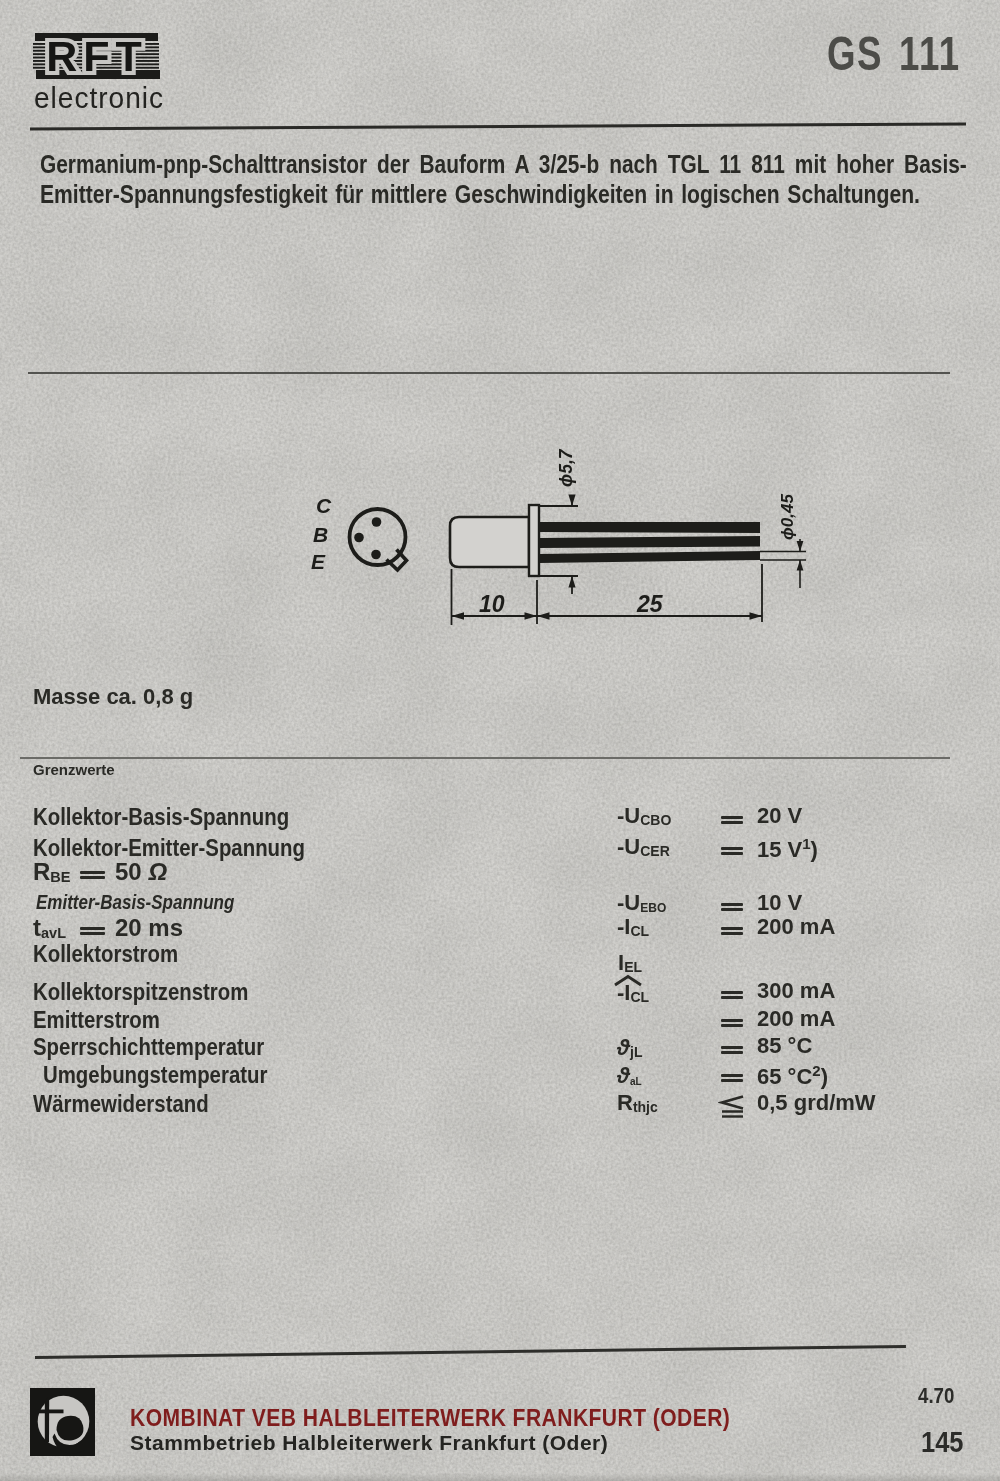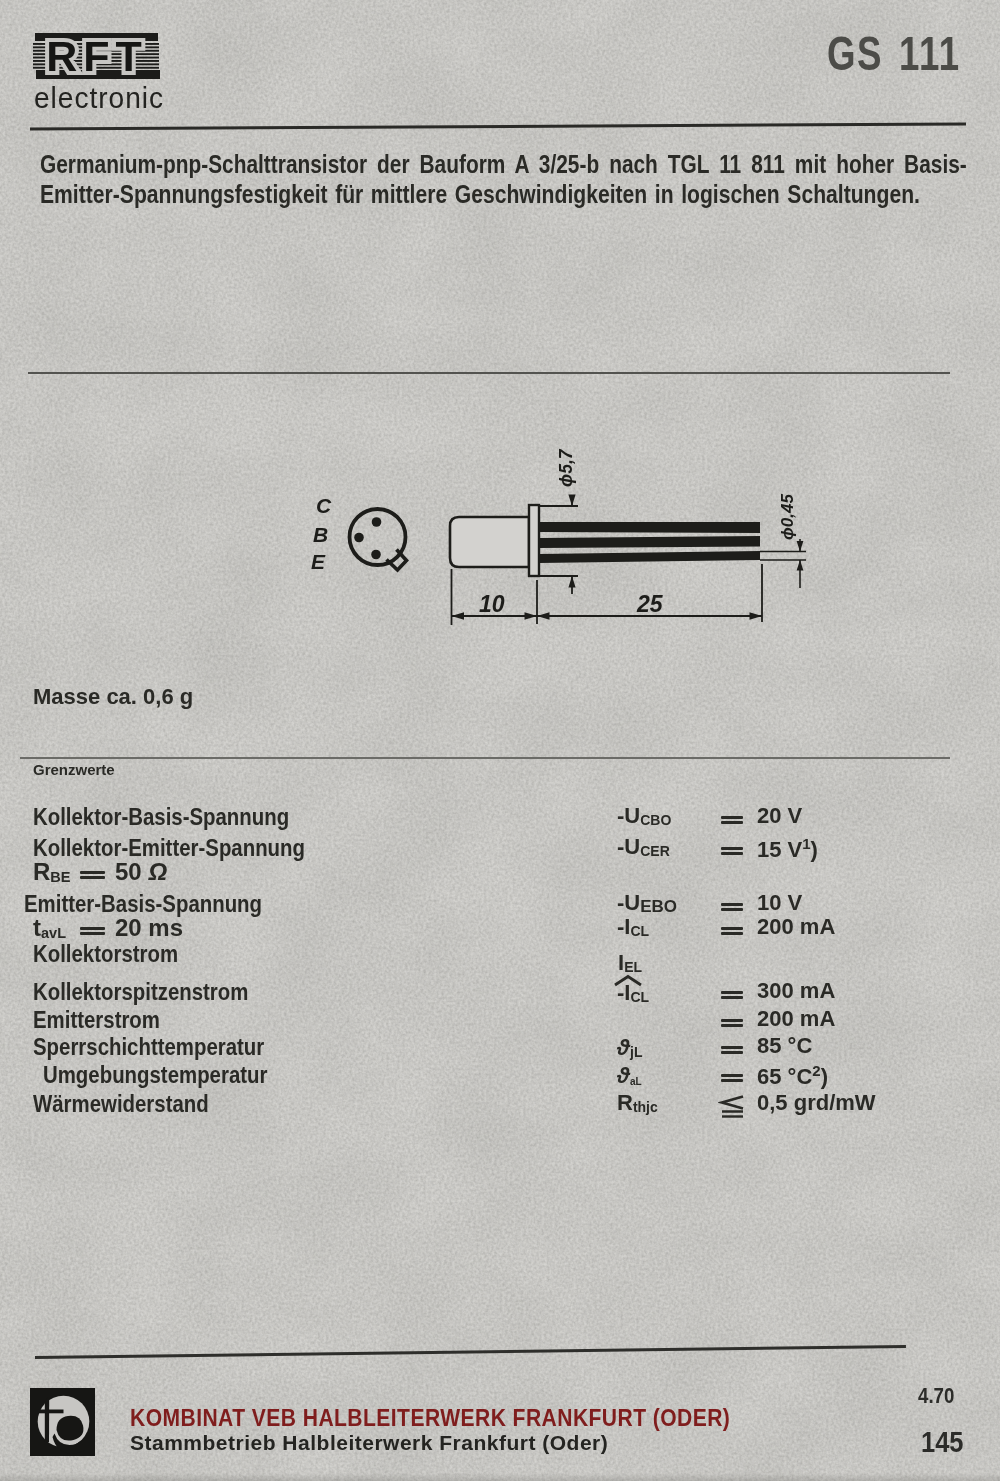--- a/index.html
+++ b/index.html
@@ -131,21 +131,21 @@
     <g stroke-width="1.8">
       <line x1="462" y1="124" x2="462" y2="182"></line>
       <line x1="237" y1="176" x2="462" y2="176"></line>
       <path d="M 237 176 L 249.5 172.2 L 249.5 179.8 Z" fill="#1d1d1a" stroke="none"></path>
       <path d="M 462 176 L 449.5 172.2 L 449.5 179.8 Z" fill="#1d1d1a" stroke="none"></path>
       <text x="337" y="172" font-style="italic" font-weight="bold" font-size="23" stroke="none" fill="#1d1d1a">25</text>
     </g>
   </g>
 </svg>
 
-<div class="abs ink" style="left:33px;top:684px;font-size:22px;font-weight:bold;">Masse ca. 0,6 g</div>
+<div class="abs ink" style="left:33px;top:684px;font-size:22px;font-weight:bold;">Masse ca. 0,8 g</div>
 
 <div class="abs" style="left:20px;top:757px;width:930px;height:2px;background:#6b6b67;"></div>
 
 <div class="abs ink" style="left:33px;top:761px;font-size:15px;font-weight:bold;">Grenzwerte</div>
 
 <div id="tbl" style="position:absolute;left:0;top:0;width:1000px;height:1px;font-weight:bold;color:#2a2a26;font-size:22px;line-height:1;white-space:nowrap;">
 
   <div class="abs" style="left:33px;top:805px;font-size:24px;"><span class="cx" style="transform:scaleX(0.85);">Kollektor-Basis-Spannung</span></div>
 
   <div class="abs" style="left:617px;top:805px;">-U<span style="font-size:14px;vertical-align:-2px;">CBO</span></div>
@@ -170,23 +170,23 @@
 
   <div class="abs" style="left:33px;top:860px;font-size:24px;">R<span style="font-size:14.5px;vertical-align:-2px;">BE</span></div>
 
   <div class="eq" style="left:80px;top:871px;width:25px;">
         <i></i>
         <i></i>
       </div>
 
   <div class="abs" style="left:115px;top:860px;font-size:24px;">50 <i style="font-family:'Liberation Sans';">Ω</i></div>
 
-  <div class="abs" style="left:24px;top:892px;font-size:24px;"><span class="cx" style="transform:scaleX(0.85);">Emitter-Basis-Spannung</span></div>
-
-  <div class="abs" style="left:617px;top:892px;">-U<span style="font-size:17px;vertical-align:-2px;">EBO</span></div>
+  <div class="abs" style="left:36px;top:892px;font-size:20px;font-style:italic;"><span class="cx" style="transform:scaleX(0.85);">Emitter-Basis-Spannung</span></div>
+
+  <div class="abs" style="left:617px;top:892px;">-U<span style="font-size:12px;vertical-align:-2px;">EBO</span></div>
 
   <div class="eq" style="left:721px;top:903px;">
         <i></i>
         <i></i>
       </div>
 
   <div class="abs" style="left:757px;top:892px;">10 V</div>
 
   <div class="abs" style="left:33px;top:916px;font-size:24px;">t<span style="font-size:14.5px;vertical-align:-2px;">avL</span></div>
 

